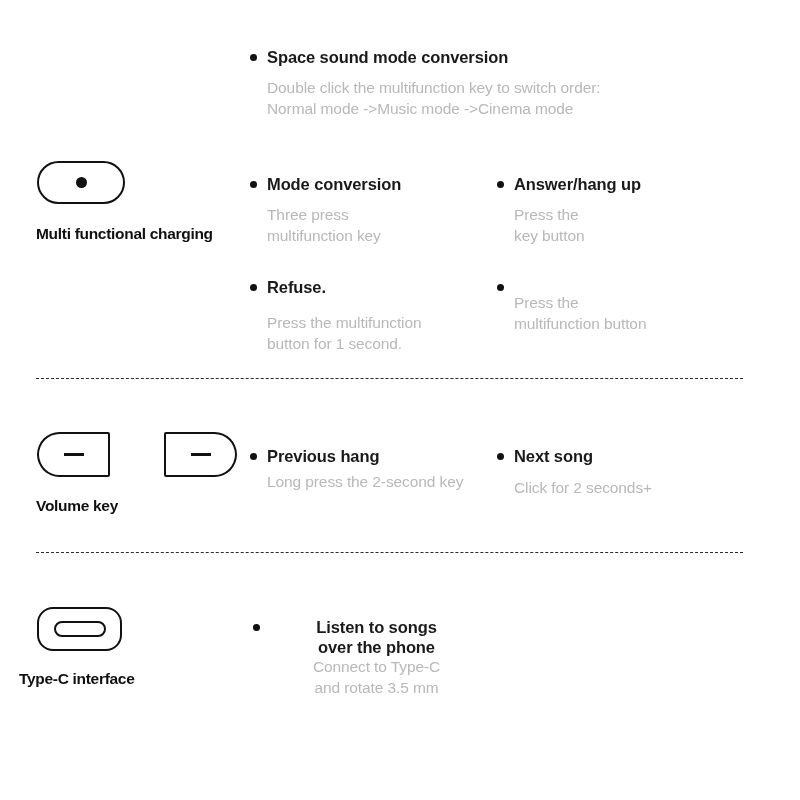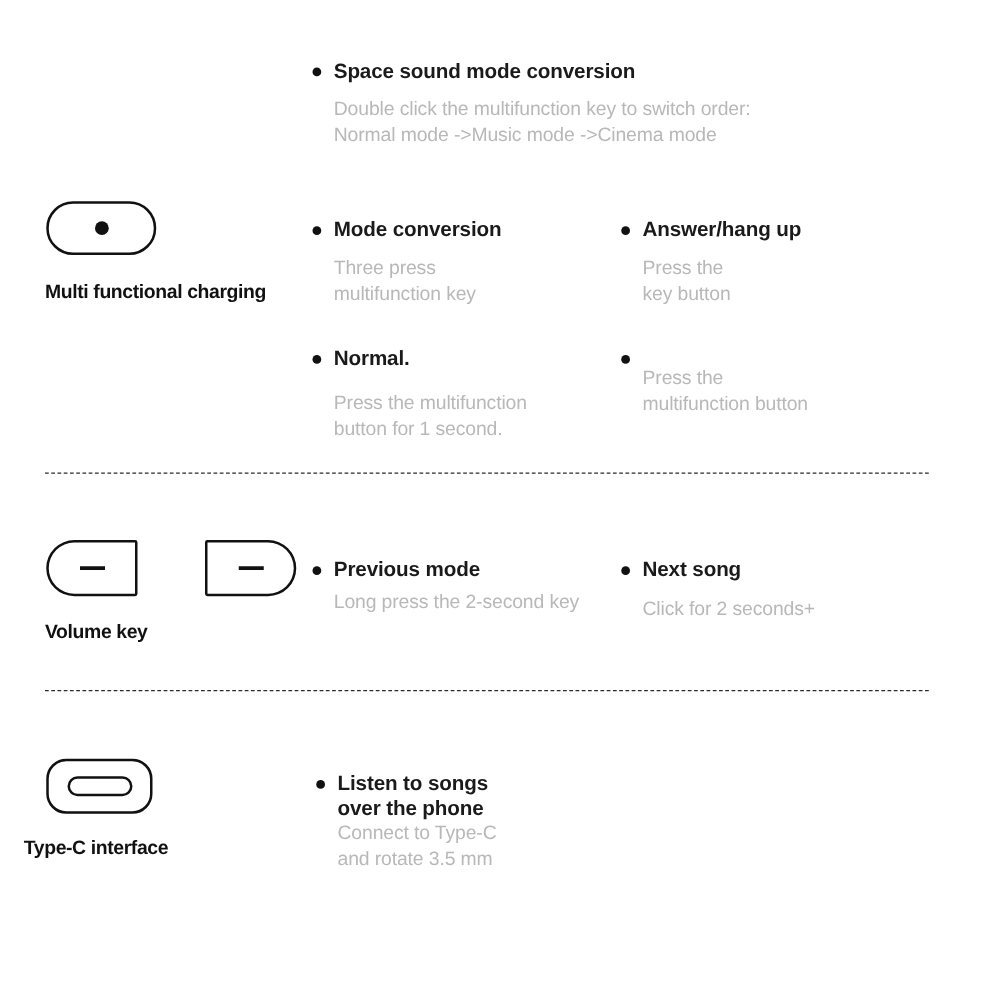--- a/index.html
+++ b/index.html
@@ -161,21 +161,21 @@
 
   <div class="feature" style="left:497px; top:174px; width:230px;">
     <span class="bullet"></span>
     <p class="ftitle">Answer/hang up</p>
     <p class="fdesc" style="margin-top:11px;">Press the
 key button</p>
   </div>
 
   <div class="feature" style="left:250px; top:277px; width:230px;">
     <span class="bullet"></span>
-    <p class="ftitle">Normal.</p>
+    <p class="ftitle">Refuse.</p>
     <p class="fdesc" style="margin-top:16px;">Press the multifunction
 button for 1 second.</p>
   </div>
 
   <div class="feature" style="left:497px; top:277px; width:230px;">
     <span class="bullet"></span>
     <p class="fdesc" style="margin-top:16px;">Press the
 multifunction button</p>
   </div>
 
@@ -185,39 +185,39 @@
     <span class="dash"></span>
   </div>
   <div class="icon-vol icon-vol-right">
     <span class="dash"></span>
   </div>
 
   <div class="hw-label" style="left:36px; top:497px;">Volume key</div>
 
   <div class="feature" style="left:250px; top:446px; width:240px;">
     <span class="bullet"></span>
-    <p class="ftitle">Previous mode</p>
+    <p class="ftitle">Previous hang</p>
     <p class="fdesc" style="margin-top:6px;">Long press the 2-second key</p>
   </div>
 
   <div class="feature" style="left:497px; top:446px; width:240px;">
     <span class="bullet"></span>
     <p class="ftitle">Next song</p>
     <p class="fdesc" style="margin-top:12px;">Click for 2 seconds+</p>
   </div>
 
   <div class="divider" style="top:552px;"></div>
 
   <div class="icon-typec">
     <span class="inner"></span>
   </div>
 
   <div class="hw-label" style="left:19px; top:670px;">Type-C interface</div>
 
-  <div class="feature" style="left:253px; top:617px; width:230px;">
+  <div class="feature" style="left:253px; top:617px; width:230px;text-align:center;">
     <span class="bullet"></span>
     <p class="ftitle">Listen to songs
 over the phone</p>
     <p class="fdesc" style="">Connect to Type-C
 and rotate 3.5 mm</p>
   </div>
 
 
 </div>
 

